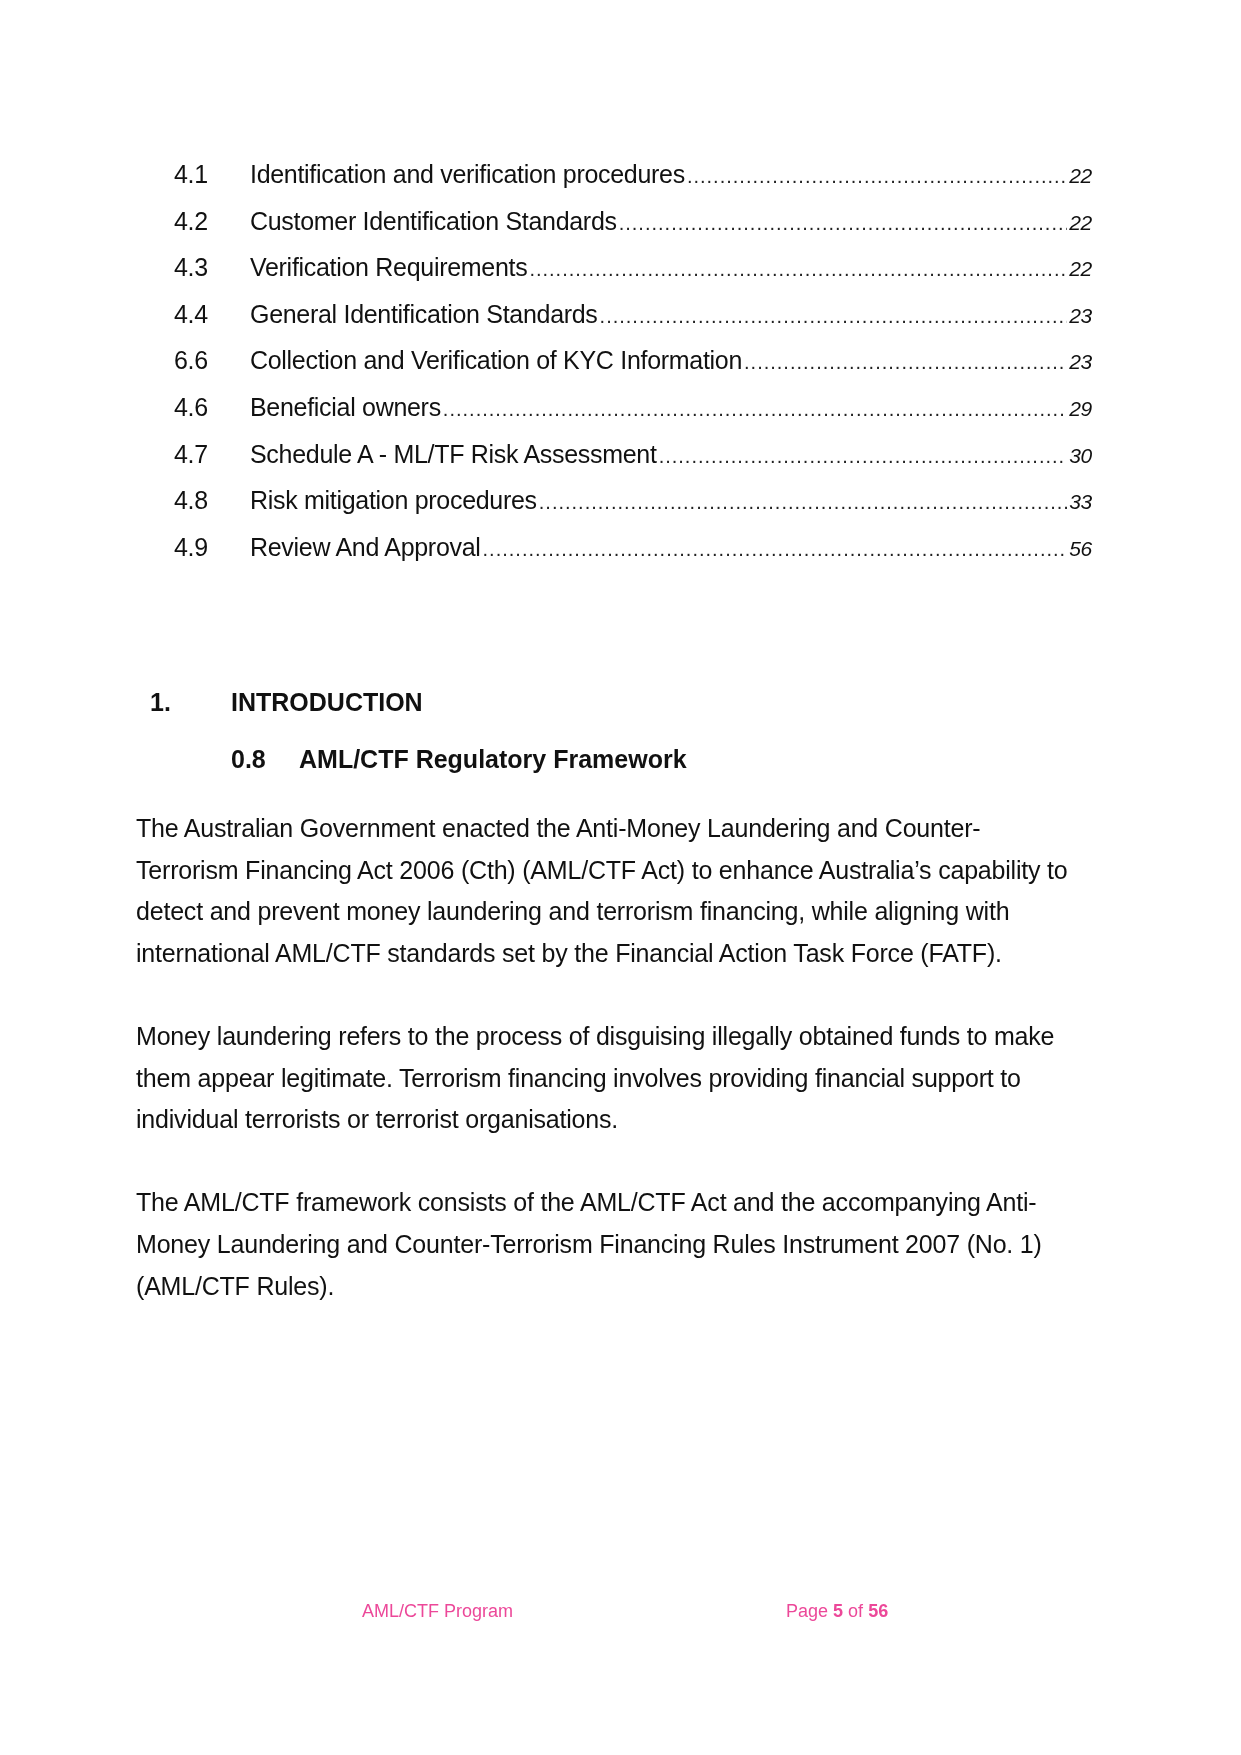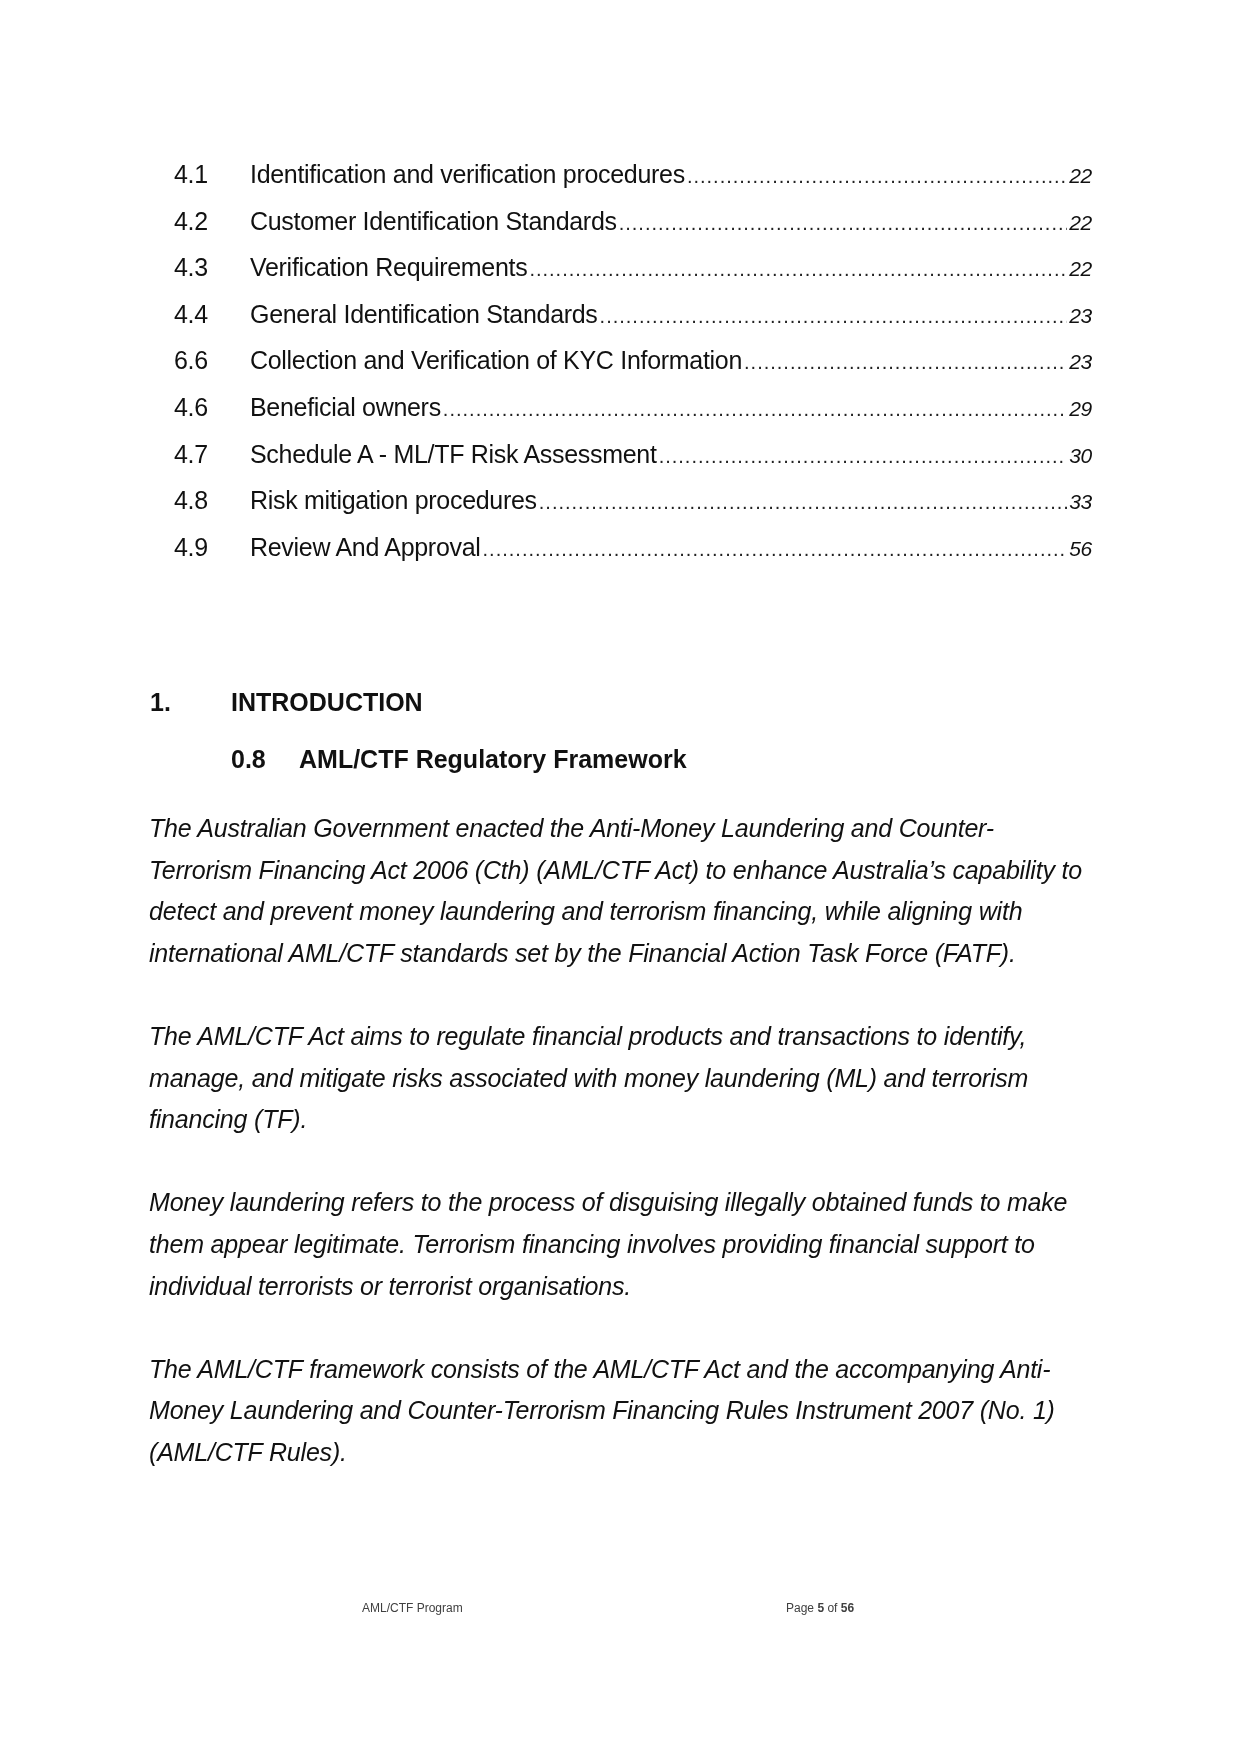--- a/index.html
+++ b/index.html
@@ -27,28 +27,28 @@
       position: absolute; left: 150px; top: 688px;
       font-size: 25px; font-weight: bold; display: flex;
     }
     .h1 .num { width: 81px; }
     .h2 {
       position: absolute; left: 231px; top: 745px;
       font-size: 25px; font-weight: bold; display: flex;
     }
     .h2 .num { width: 68px; }
 
-    .body-text { position: absolute; left: 149px; width: 940px; font-style: italic; }
+    .body-text { position: absolute; left: 136px; width: 940px; }
     .para {
       font-size: 25px; line-height: 41.6px; margin: 0 0 41.6px 0;
       letter-spacing: -0.2px;
     }
 
     .footer {
-      position: absolute; top: 1601px; font-size: 12px; color: #404040;
+      position: absolute; top: 1601px; font-size: 18px; color: #ec4899;
     }
     .footer-left { left: 362px; }
     .footer-right { left: 786px; }
     .footer b { font-weight: bold; }
   </style>
 </head>
 <body>
 
 <div class="toc">
   <div class="toc-row">
@@ -112,21 +112,20 @@
   <span>INTRODUCTION</span>
 </div>
 
 <div class="h2">
   <span class="num">0.8</span>
   <span>AML/CTF Regulatory Framework</span>
 </div>
 
 <div class="body-text" style="top: 808px;">
   <p class="para">The Australian Government enacted the Anti-Money Laundering and Counter-Terrorism Financing Act 2006 (Cth) (AML/CTF Act) to enhance Australia’s capability to detect and prevent money laundering and terrorism financing, while aligning with international AML/CTF standards set by the Financial Action Task Force (FATF).</p>
-  <p class="para">The AML/CTF Act aims to regulate financial products and transactions to identify, manage, and mitigate risks associated with money laundering (ML) and terrorism financing (TF).</p>
   <p class="para">Money laundering refers to the process of disguising illegally obtained funds to make them appear legitimate. Terrorism financing involves providing financial support to individual terrorists or terrorist organisations.</p>
   <p class="para">The AML/CTF framework consists of the AML/CTF Act and the accompanying Anti-Money Laundering and Counter-Terrorism Financing Rules Instrument 2007 (No. 1) (AML/CTF Rules).</p>
 </div>
 
 <div class="footer footer-left">AML/CTF Program</div>
 <div class="footer footer-right">
   <span>Page</span>
   <b>5</b>
   <span>of</span>
   <b>56</b>

